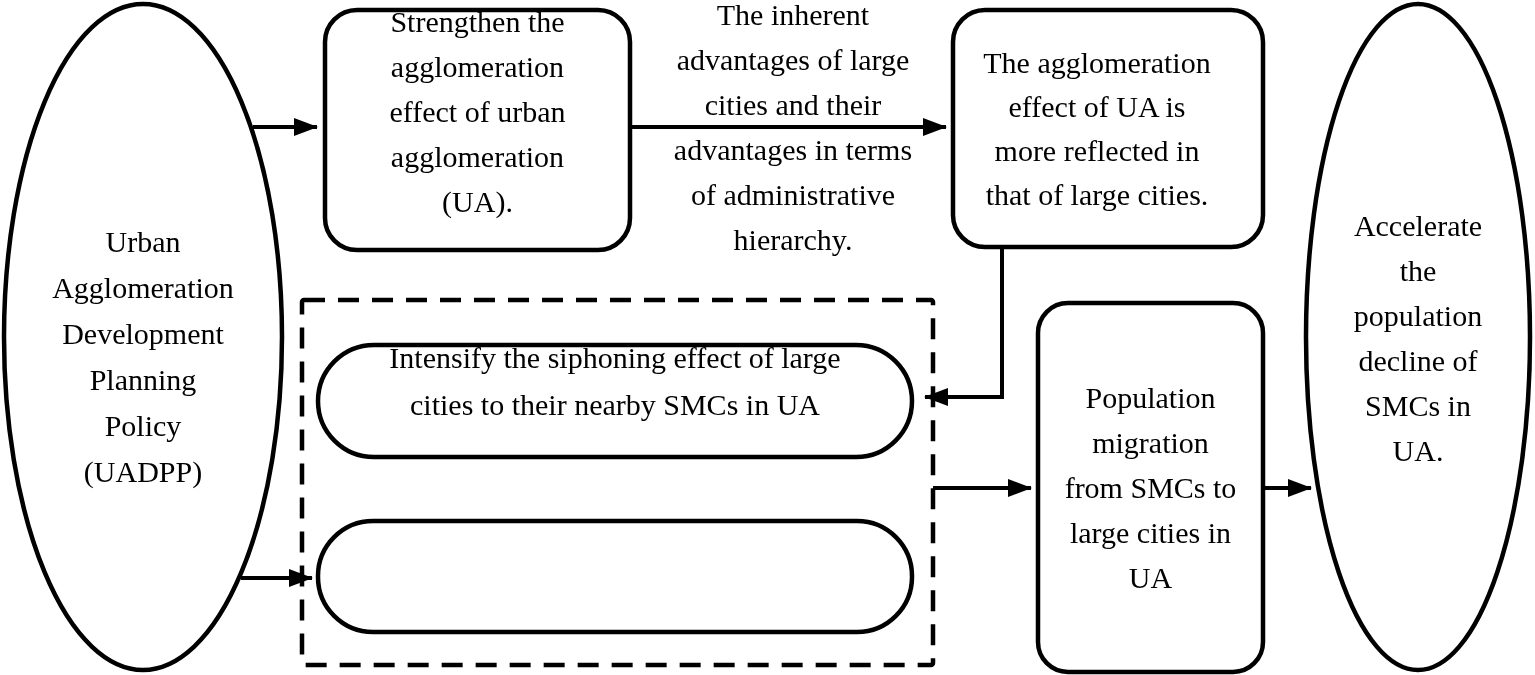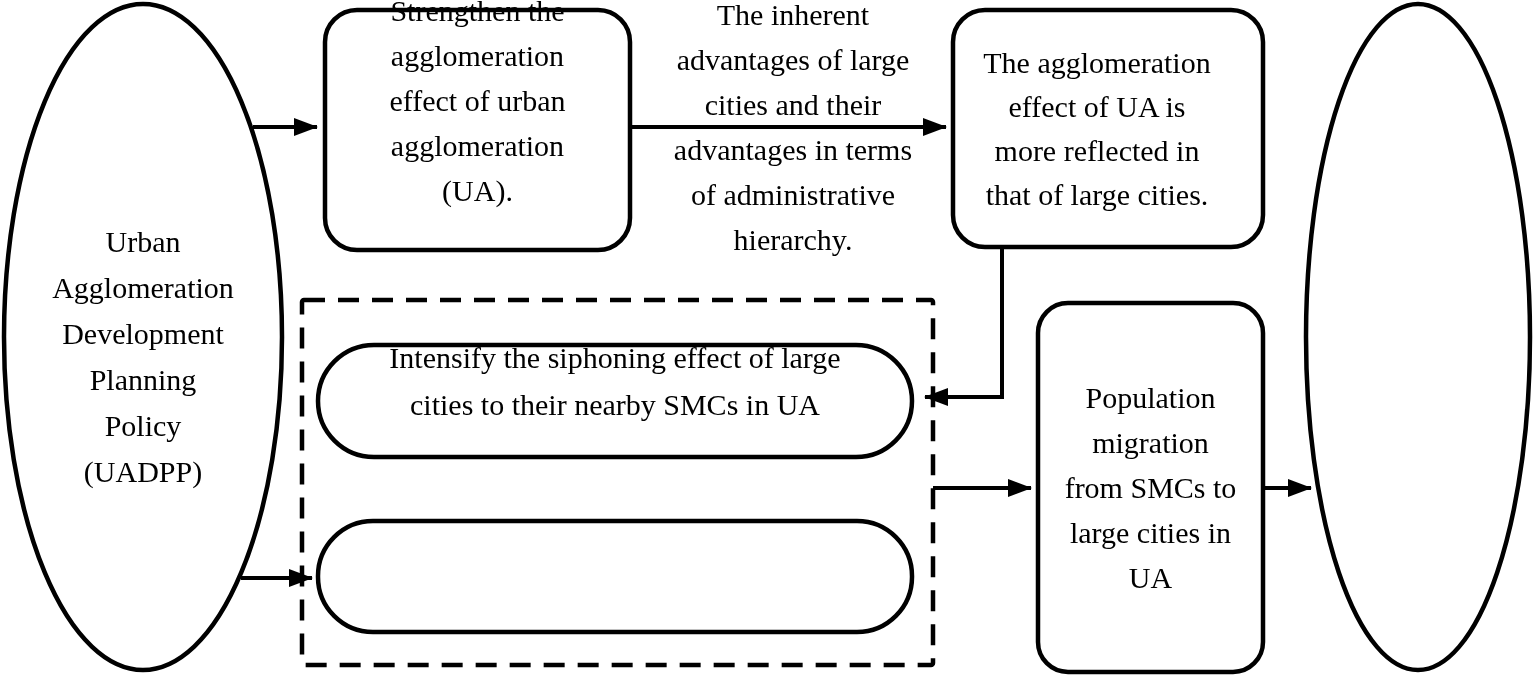--- a/index.html
+++ b/index.html
@@ -76,21 +76,21 @@
     <line x1="1263" y1="488" x2="1311" y2="488" stroke="#000000" stroke-width="4" marker-end="url(#arrowhead)"></line>
   </svg>
 
   <div class="node-label" style="left:23px; top:199px; width:240px; height:276px; line-height:46px;margin-top:20px;">Urban
 Agglomeration
 Development
 Planning
 Policy
 (UADPP)</div>
 
-  <div class="node-label" style="left:327px; top:7px; width:301px; height:187px;">Strengthen the
+  <div class="node-label" style="left:327px; top:18px; width:301px; height:187px;">Strengthen the
 agglomeration
 effect of urban
 agglomeration
 (UA).</div>
 
   <div class="node-label" style="left:633px; top:-8px; width:320px; height:270px;">The inherent
 advantages of large
 cities and their
 advantages in terms
 of administrative
@@ -104,14 +104,20 @@
   <div class="node-label" style="left:322px; top:327px; width:586px; height:108px; line-height:47px;">Intensify the siphoning effect of large
 cities to their nearby SMCs in UA</div>
 
 
   <div class="node-label" style="left:1040px; top:305px; width:221px; height:365px;">Population
 migration
 from SMCs to
 large cities in
 UA</div>
 
+  <div class="node-label" style="left:1318px; top:203px; width:200px; height:270px;">Accelerate
+the
+population
+decline of
+SMCs in
+UA.</div>
 
 </div>
 
 </body></html>

